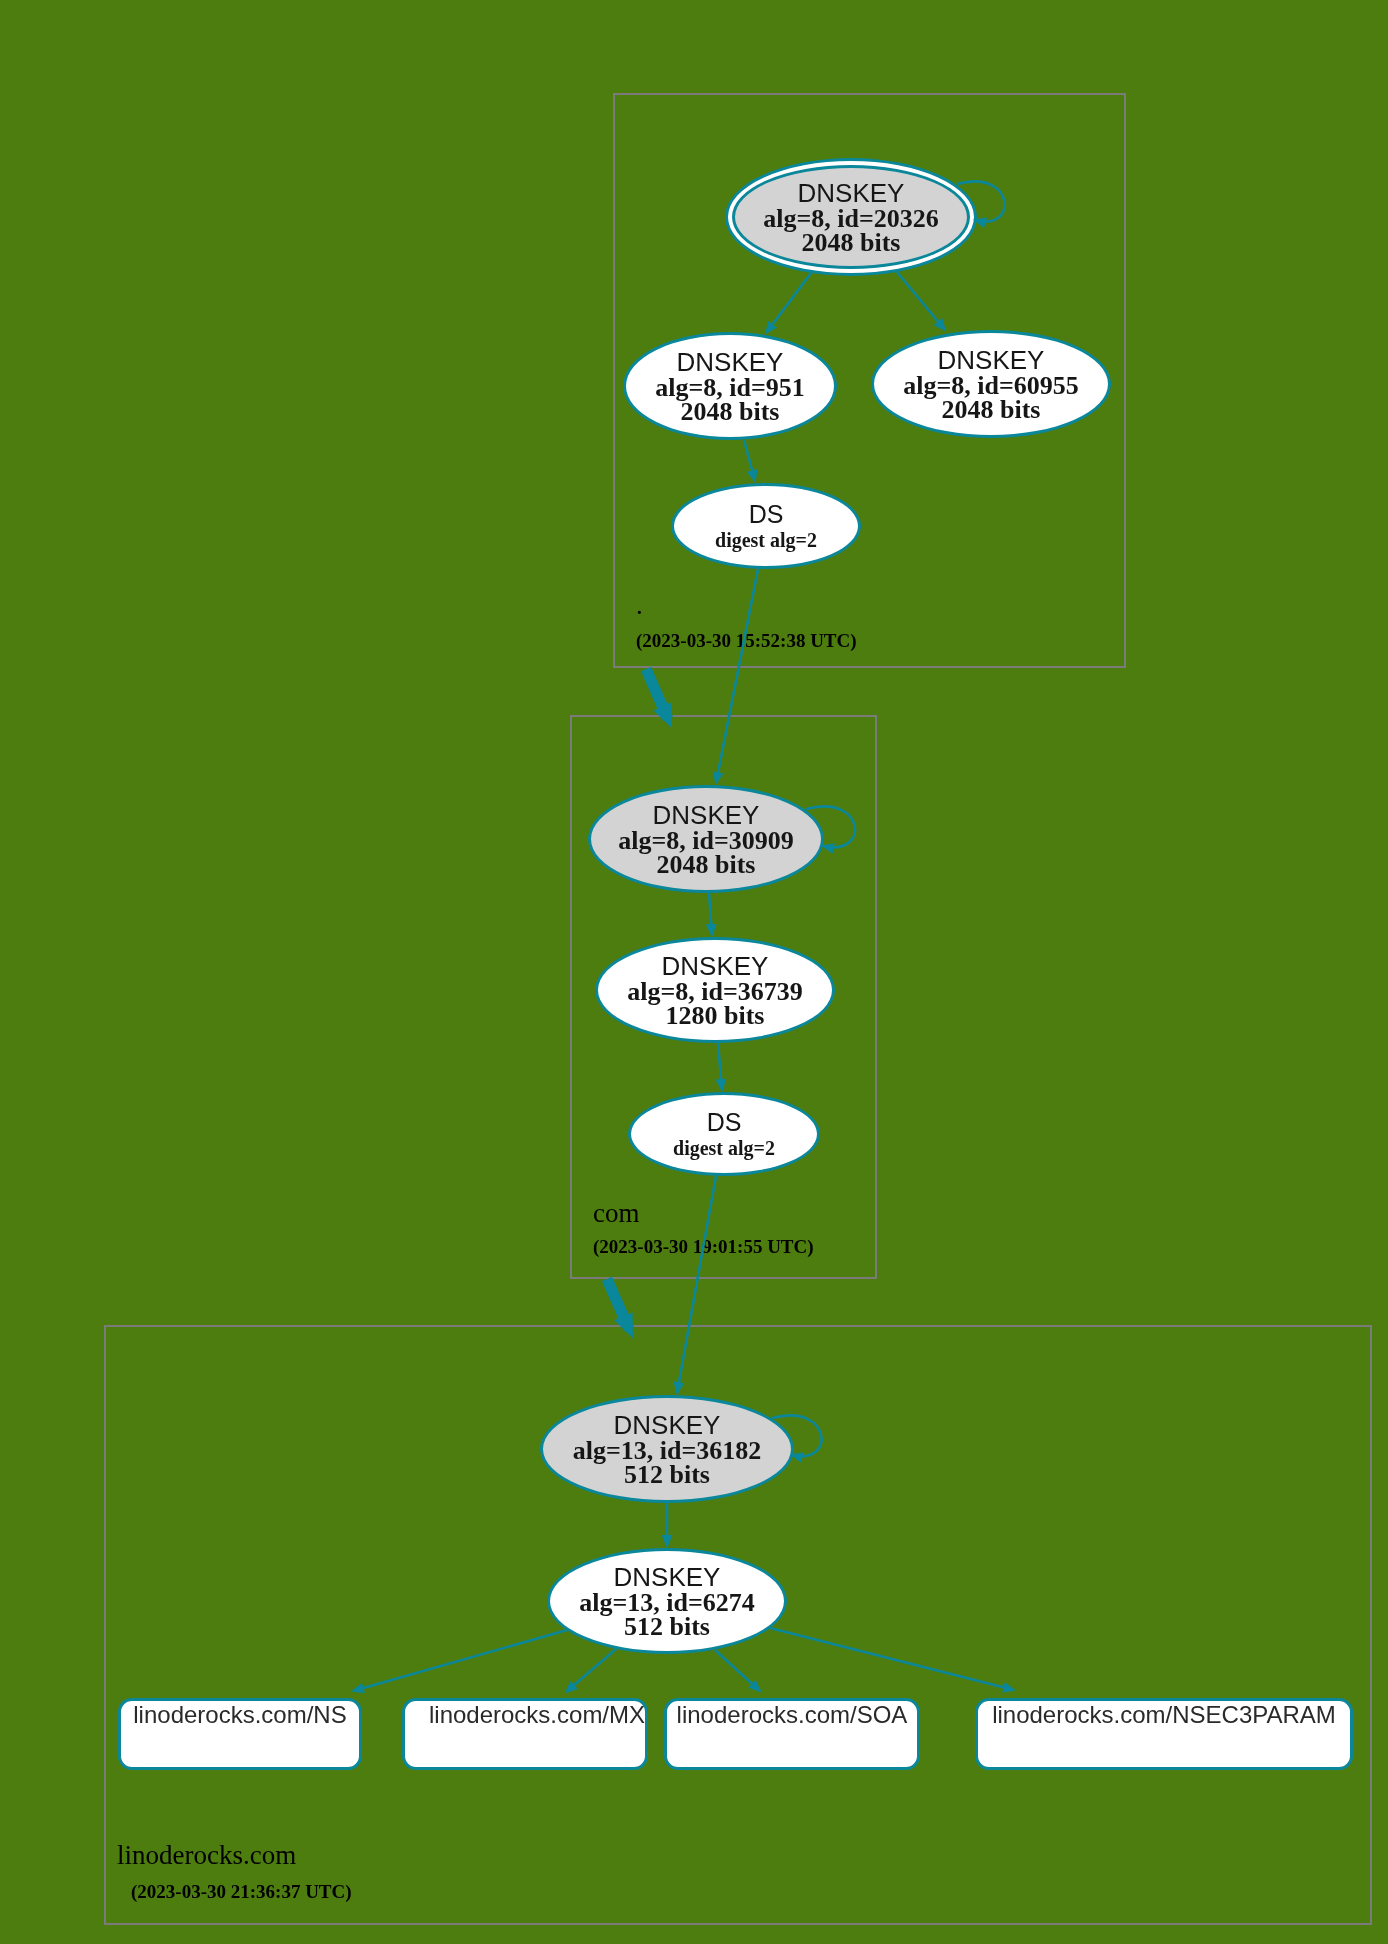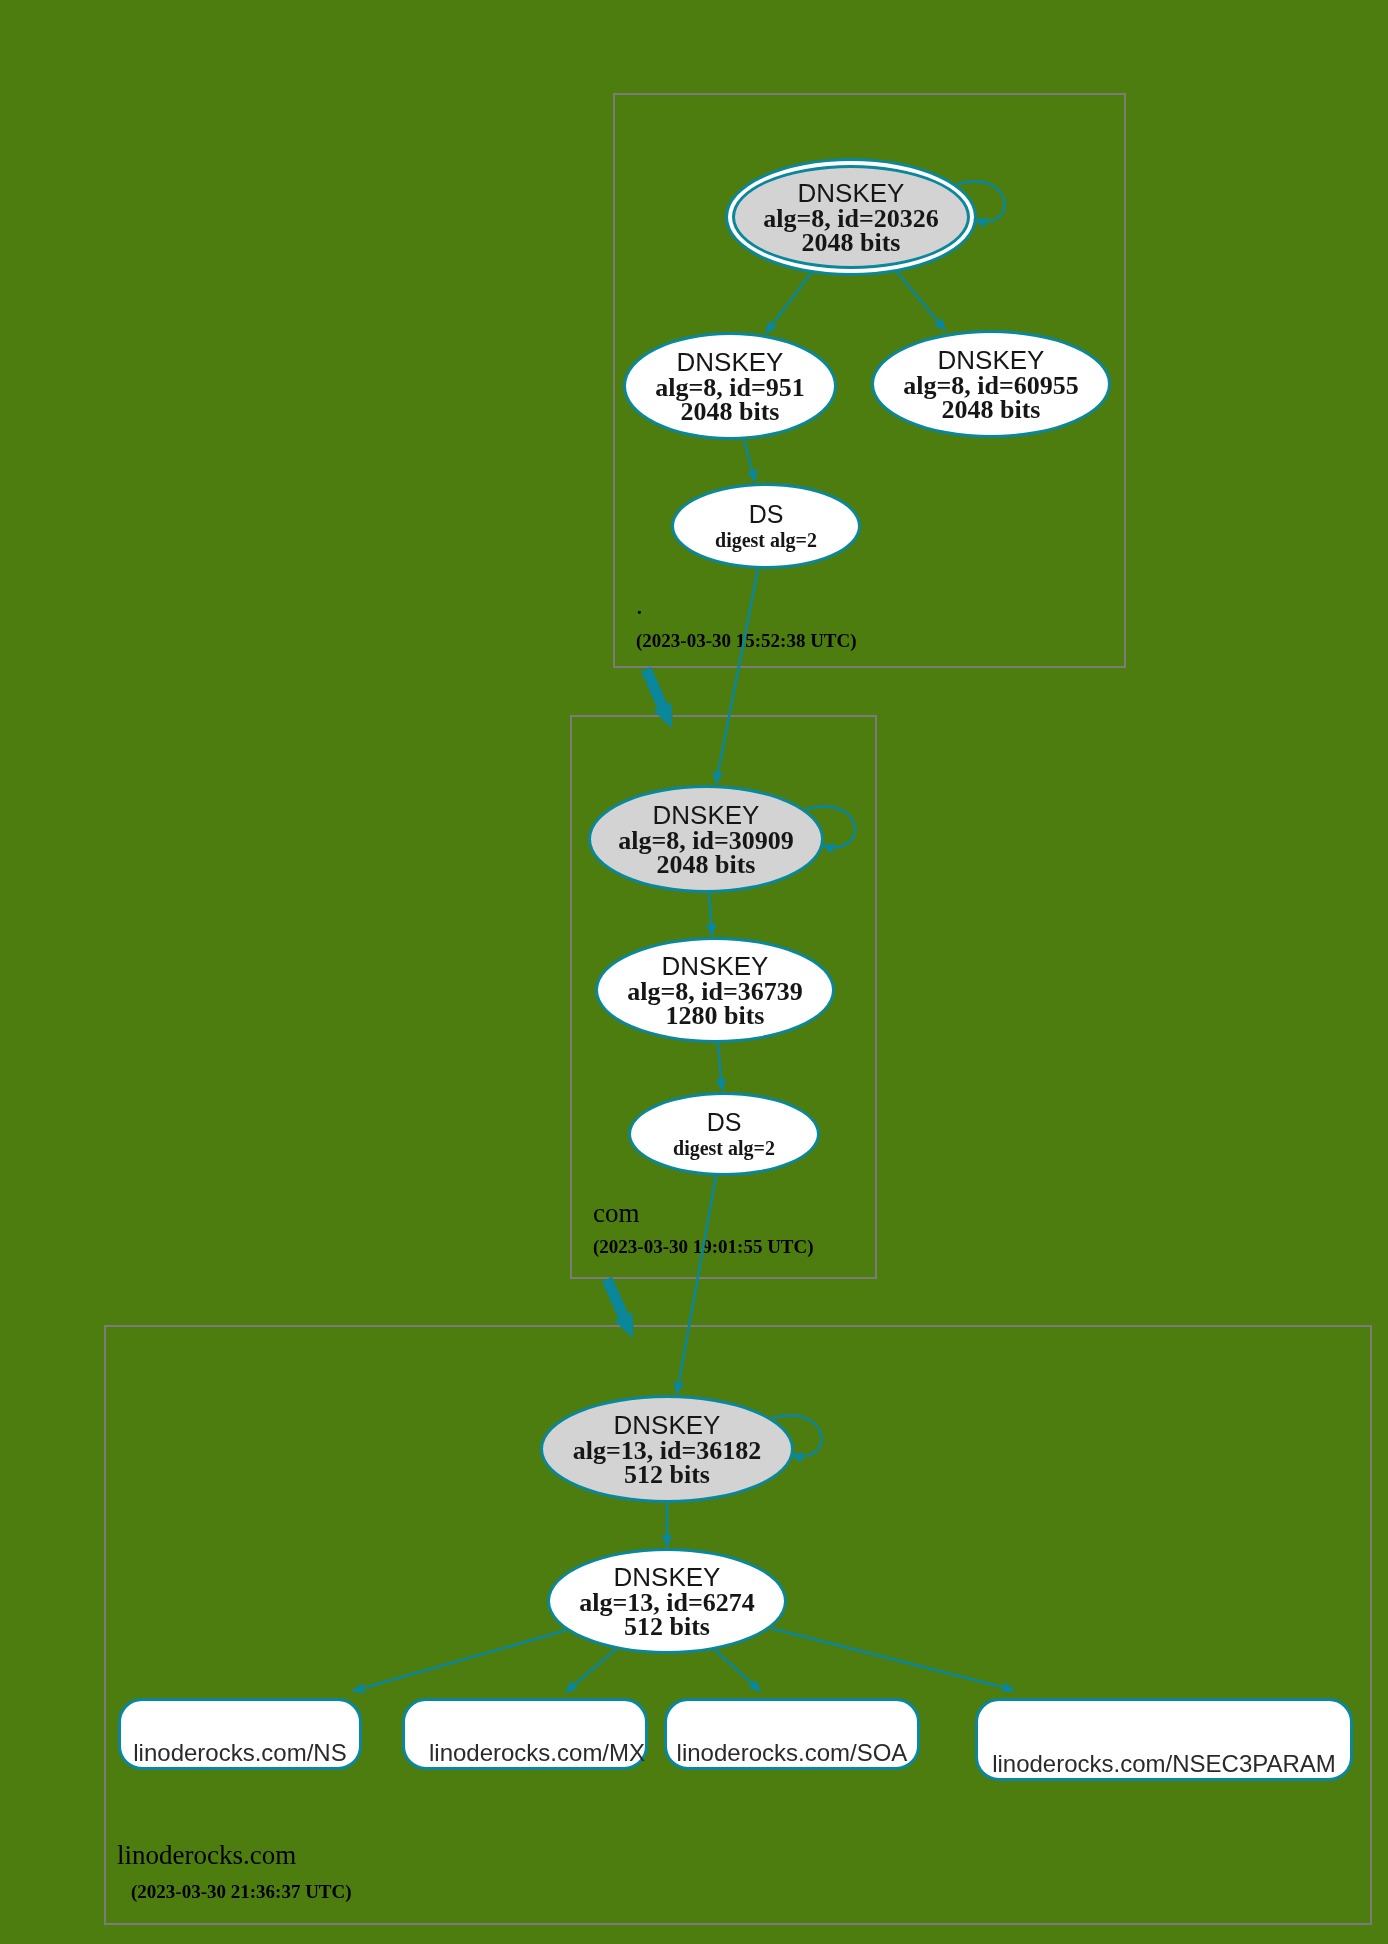--- a/index.html
+++ b/index.html
@@ -15,22 +15,22 @@
   .node{position:absolute;border:3px solid var(--teal);border-radius:50%;box-sizing:border-box;
         background:#fff;display:flex;flex-direction:column;align-items:center;justify-content:center;
         text-align:center;z-index:3;}
   .node.gray{background:var(--ksk-fill);}
   .ring{position:absolute;border:3px solid var(--teal);border-radius:50%;box-sizing:border-box;z-index:3;background:#fff;}
   .ring .node{position:absolute;inset:4px;width:auto;height:auto;}
   .ntitle{font-family:"Liberation Sans",sans-serif;font-size:26px;line-height:28px;color:#161616;}
   .ndetail{font-family:"Liberation Serif",serif;font-weight:bold;font-size:26px;line-height:24px;color:#161616;}
   .ds .ntitle{font-size:25px;}
   .ds .ndetail{font-size:20px;}
-  .rrset{position:absolute;border:3px solid var(--teal);border-radius:24px;box-sizing:border-box;background:#fff;
-         display:flex;align-items:flex-end;justify-content:center;font-size:24px;color:#2a2a2a;z-index:3;}
+  .rrset{position:absolute;border:3px solid var(--teal);border-radius:14px;box-sizing:border-box;background:#fff;
+         display:flex;align-items:flex-start;justify-content:center;font-size:24px;color:#2a2a2a;z-index:3;}
   .zlabel{position:absolute;font-family:"Liberation Serif",serif;font-size:27px;color:#000;z-index:4;}
   .ztime{position:absolute;font-family:"Liberation Serif",serif;font-weight:bold;font-size:19px;color:#000;z-index:4;}
   svg.edges{position:absolute;left:0;top:0;z-index:5;pointer-events:none;}
   .edge{stroke:var(--teal);stroke-width:2.6;fill:none;}
   .edge-thick{stroke:var(--teal);stroke-width:11;fill:none;}
 </style>
 </head>
 <body>
 
 <div class="canvas">
@@ -101,21 +101,21 @@
 
   <div class="rrset" style="left:118px;top:1698px;width:244px;height:72px;">
     <span>linoderocks.com/NS</span>
   </div>
   <div class="rrset" style="left:402px;top:1698px;width:246px;height:72px;padding-left:24px;">
     <span>linoderocks.com/MX</span>
   </div>
   <div class="rrset" style="left:664px;top:1698px;width:256px;height:72px;">
     <span>linoderocks.com/SOA</span>
   </div>
-  <div class="rrset" style="left:975px;top:1698px;width:378px;height:83px;">
+  <div class="rrset" style="left:975px;top:1698px;width:378px;height:72px;">
     <span>linoderocks.com/NSEC3PARAM</span>
   </div>
 
   <div class="zlabel" style="left:117px;top:1840px;">linoderocks.com</div>
   <div class="ztime" style="left:131px;top:1881px;">(2023-03-30 21:36:37 UTC)</div>
 
   <svg class="edges" width="1388" height="1944" viewBox="0 0 1388 1944">
     <defs>
       <marker id="arrow" markerUnits="userSpaceOnUse" markerWidth="14" markerHeight="12" refX="11" refY="5.5" orient="auto">
         <path d="M0,0 L13,5.5 L0,11 Z" fill="#0a879a"></path>

